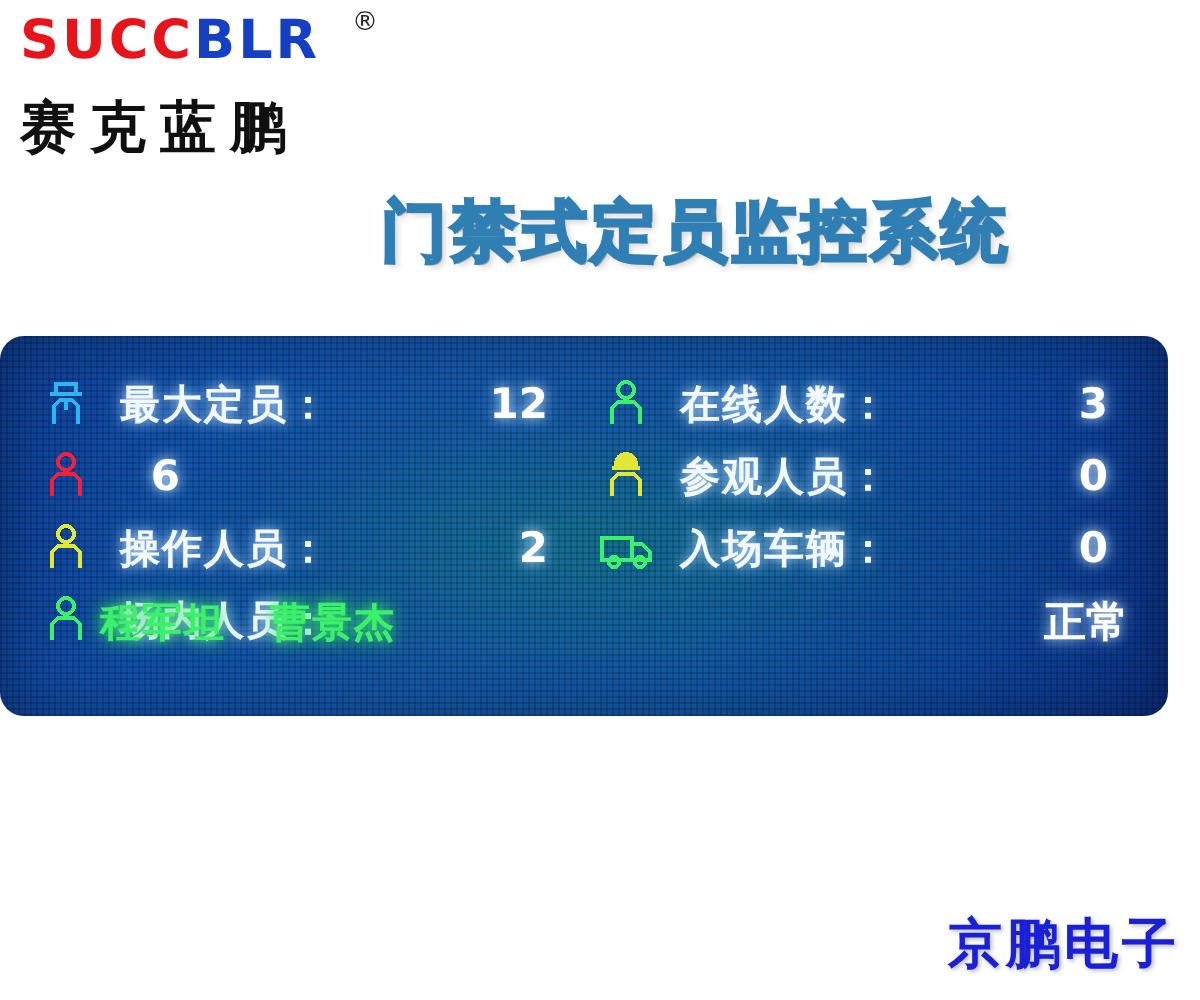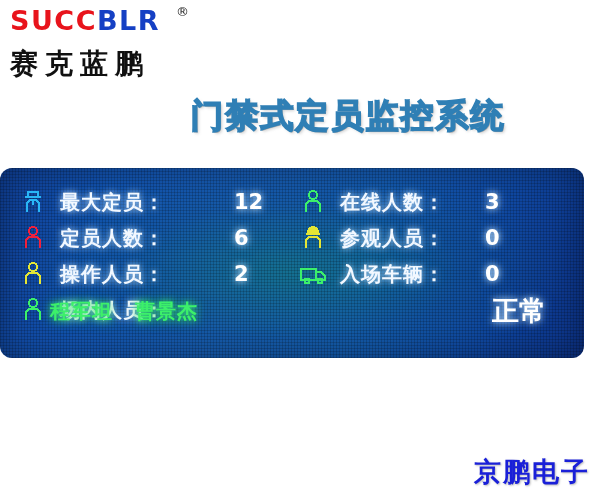--- a/index.html
+++ b/index.html
@@ -108,21 +108,21 @@
     padding: 16px 14px 0 14px;
     box-sizing: border-box;
   }
 
   .led-row {
     display: flex;
     align-items: center;
     height: 36px;
   }
   .col-left  { position: absolute; left: 16px;  top: 16px; width: 272px; }
-  .col-right { position: absolute; left: 296px; top: 16px; width: 243px; }
+  .col-right { position: absolute; left: 296px; top: 16px; width: 272px; }
 
   .led-icon {
     width: 34px;
     height: 30px;
     flex: 0 0 34px;
     display: flex;
     align-items: center;
     justify-content: center;
   }
   .led-label {
@@ -132,20 +132,21 @@
     font-weight: 700;
     color: #f2f8ff;
     letter-spacing: 1px;
     text-shadow: 0 0 6px rgba(190,225,255,0.85), 0 0 12px rgba(120,190,255,0.45);
     white-space: nowrap;
     padding-left: 10px;
   }
   .led-value {
     flex: 0 0 auto;
     min-width: 40px;
+    text-align: right;
     font-family: "DejaVu Sans", "Liberation Sans", sans-serif;
     font-size: 21px;
     font-weight: 700;
     color: #ffffff;
     text-shadow: 0 0 6px rgba(200,230,255,0.9), 0 0 12px rgba(130,195,255,0.5);
     padding-right: 14px;
   }
 
   
   .row-bottom {
@@ -166,25 +167,25 @@
     font-size: 20px;
     font-weight: 700;
     color: #3cf06a;
     letter-spacing: 1px;
     text-shadow: 0 0 7px rgba(60,240,106,0.95), 0 0 14px rgba(40,200,90,0.55);
     white-space: nowrap;
   }
   .status-text {
     flex: 0 0 auto;
     font-family: Liberation Sans, sans-serif;
-    font-size: 27px;
+    font-size: 21px;
     font-weight: 700;
     color: #ffffff;
     text-shadow: 0 0 6px rgba(200,230,255,0.9), 0 0 12px rgba(130,195,255,0.5);
-    padding-right: 22px;
+    padding-right: 4px;
     white-space: nowrap;
   }
 
   
   #footer-logo {
     position: absolute;
     right: 10px;
     bottom: 10px;
     font-family: "DejaVu Sans", "Liberation Sans", sans-serif;
     font-size: 27px;
@@ -231,21 +232,20 @@
 
       <div class="led-row">
         <span class="led-icon">
           <svg width="26" height="26" viewBox="0 0 26 26" shape-rendering="crispEdges">
             <g fill="none" stroke="#f2203c" stroke-width="2">
               <circle cx="13" cy="6" r="4"></circle>
               <path d="M6 23 L6 15 L9 12 L17 12 L20 15 L20 23"></path>
             </g>
           </svg>
         </span>
-        <span class="led-label">定员人数：</span>
         <span class="led-value">6</span>
       </div>
 
       <div class="led-row">
         <span class="led-icon">
           <svg width="26" height="26" viewBox="0 0 26 26" shape-rendering="crispEdges">
             <g fill="none" stroke="#e4e635" stroke-width="2">
               <circle cx="13" cy="6" r="4"></circle>
               <path d="M6 23 L6 15 L9 12 L17 12 L20 15 L20 23"></path>
             </g>

